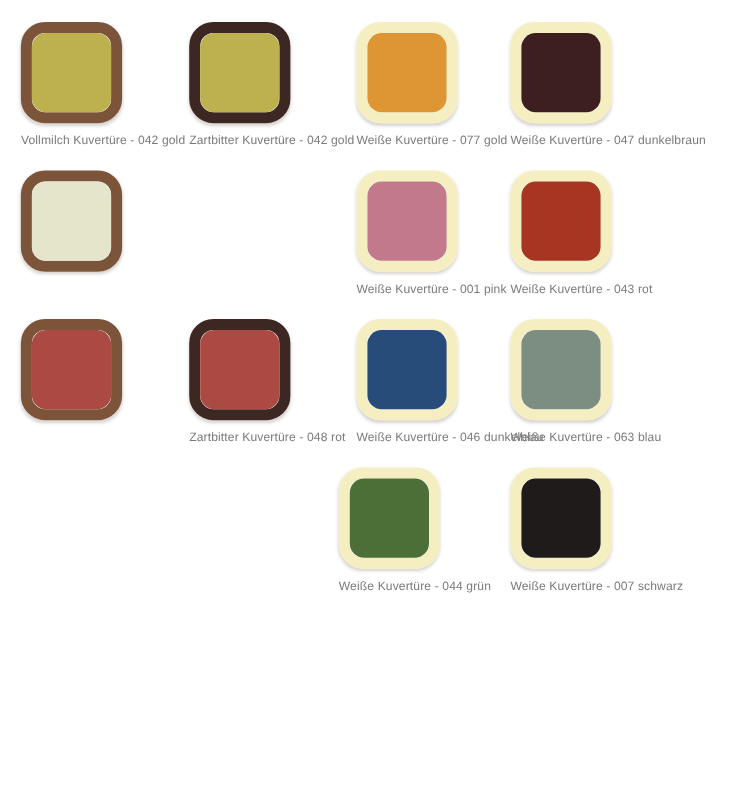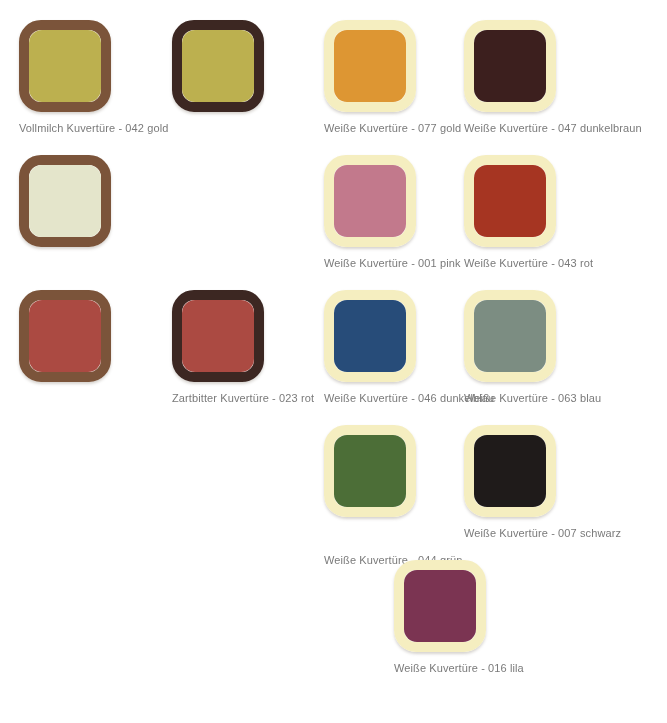--- a/index.html
+++ b/index.html
@@ -63,20 +63,21 @@
     <div class="swatch-cell" style="left: 19px; top: 20px;">
       <div class="swatch-chip" style="border-color: rgb(123, 84, 58);">
         <div class="swatch-chip-inner" style="background: rgb(188, 176, 79);"></div>
       </div>
       <div class="swatch-label">Vollmilch Kuvertüre - 042 gold</div>
     </div>
     <div class="swatch-cell" style="left: 172px; top: 20px;">
       <div class="swatch-chip" style="border-color: rgb(60, 39, 34);">
         <div class="swatch-chip-inner" style="background: rgb(188, 176, 79);"></div>
       </div>
+      <div class="swatch-label">Zartbitter Kuvertüre - 042 gold</div>
     </div>
     <div class="swatch-cell" style="left: 324px; top: 20px;">
       <div class="swatch-chip" style="border-color: rgb(245, 238, 192);">
         <div class="swatch-chip-inner" style="background: rgb(221, 150, 51);"></div>
       </div>
       <div class="swatch-label">Weiße Kuvertüre - 077 gold</div>
     </div>
     <div class="swatch-cell" style="left: 464px; top: 20px;">
       <div class="swatch-chip" style="border-color: rgb(245, 238, 192);">
         <div class="swatch-chip-inner" style="background: rgb(60, 31, 30);"></div>
@@ -102,45 +103,39 @@
     </div>
     <div class="swatch-cell" style="left: 19px; top: 290px;">
       <div class="swatch-chip" style="border-color: rgb(123, 84, 58);">
         <div class="swatch-chip-inner" style="background: rgb(171, 74, 66);"></div>
       </div>
     </div>
     <div class="swatch-cell" style="left: 172px; top: 290px;">
       <div class="swatch-chip" style="border-color: rgb(60, 39, 34);">
         <div class="swatch-chip-inner" style="background: rgb(171, 74, 66);"></div>
       </div>
-      <div class="swatch-label">Zartbitter Kuvertüre - 023 rot</div>
+      <div class="swatch-label">Zartbitter Kuvertüre - 048 rot</div>
     </div>
     <div class="swatch-cell" style="left: 324px; top: 290px;">
       <div class="swatch-chip" style="border-color: rgb(245, 238, 192);">
         <div class="swatch-chip-inner" style="background: rgb(39, 76, 121);"></div>
       </div>
       <div class="swatch-label">Weiße Kuvertüre - 046 dunkelblau</div>
     </div>
     <div class="swatch-cell" style="left: 464px; top: 290px;">
       <div class="swatch-chip" style="border-color: rgb(245, 238, 192);">
         <div class="swatch-chip-inner" style="background: rgb(124, 141, 130);"></div>
       </div>
       <div class="swatch-label">Weiße Kuvertüre - 063 blau</div>
     </div>
-    <div class="swatch-cell" style="left: 324px; top: 425px; gap: 27px;">
+    <div class="swatch-cell" style="left: 308px; top: 425px;">
       <div class="swatch-chip" style="border-color: rgb(245, 238, 192);">
         <div class="swatch-chip-inner" style="background: rgb(76, 110, 55);"></div>
       </div>
       <div class="swatch-label">Weiße Kuvertüre - 044 grün</div>
     </div>
     <div class="swatch-cell" style="left: 464px; top: 425px;">
       <div class="swatch-chip" style="border-color: rgb(245, 238, 192);">
         <div class="swatch-chip-inner" style="background: rgb(31, 27, 26);"></div>
       </div>
       <div class="swatch-label">Weiße Kuvertüre - 007 schwarz</div>
     </div>
-    <div class="swatch-cell" style="left: 394px; top: 560px;">
-      <div class="swatch-chip" style="border-color: rgb(245, 238, 192);">
-        <div class="swatch-chip-inner" style="background: rgb(123, 52, 82);"></div>
-      </div>
-      <div class="swatch-label">Weiße Kuvertüre - 016 lila</div>
-    </div>
   </div>
 
 </body></html>

